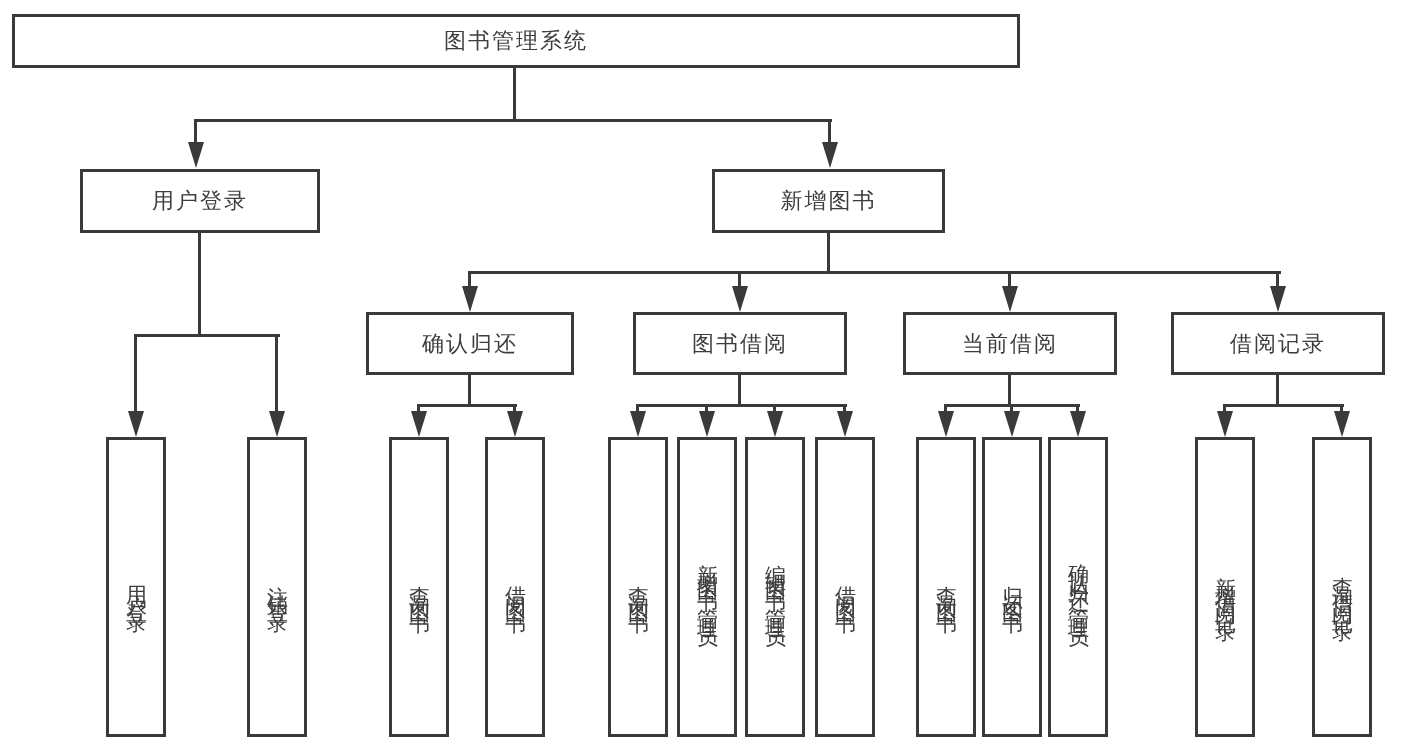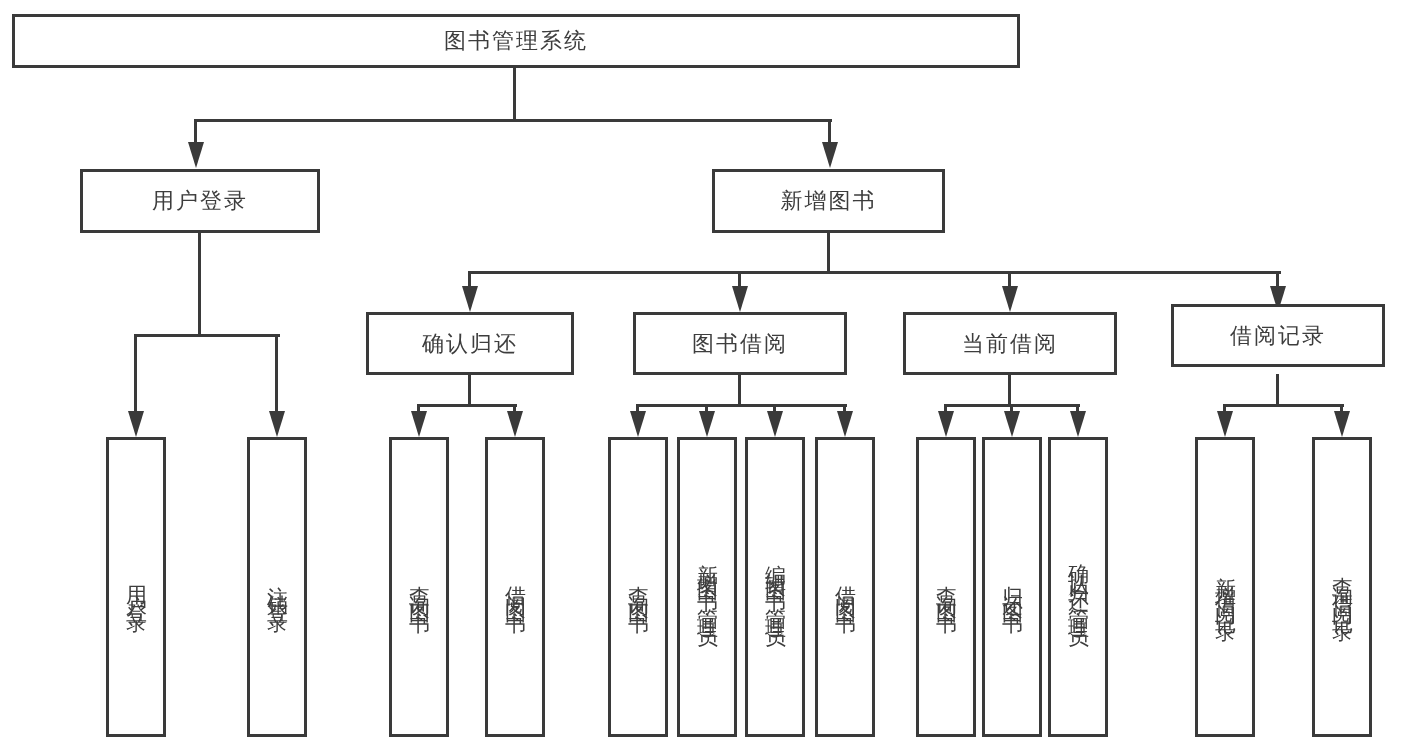--- a/index.html
+++ b/index.html
@@ -71,21 +71,21 @@
   <div class="vline" style="left:738px;top:271px;height:20px;"></div>
   <div class="ahead" style="left:732px;top:286px;"></div>
   <div class="vline" style="left:1008px;top:271px;height:20px;"></div>
   <div class="ahead" style="left:1002px;top:286px;"></div>
   <div class="vline" style="left:1276px;top:271px;height:20px;"></div>
   <div class="ahead" style="left:1270px;top:286px;"></div>
 
   <div class="box" style="left:366px;top:312px;width:208px;height:63px;">确认归还</div>
   <div class="box" style="left:633px;top:312px;width:214px;height:63px;">图书借阅</div>
   <div class="box" style="left:903px;top:312px;width:214px;height:63px;">当前借阅</div>
-  <div class="box" style="left:1171px;top:304px;width:214px;height:63px;">借阅记录</div>
+  <div class="box" style="left:1171px;top:312px;width:214px;height:63px;">借阅记录</div>
 
   <div class="vline" style="left:468px;top:374px;height:33px;"></div>
   <div class="hline" style="left:417px;top:404px;width:100px;"></div>
   <div class="vline" style="left:417px;top:404px;height:12px;"></div>
   <div class="ahead" style="left:411px;top:411px;"></div>
   <div class="vline" style="left:513px;top:404px;height:12px;"></div>
   <div class="ahead" style="left:507px;top:411px;"></div>
 
   <div class="vline" style="left:738px;top:374px;height:33px;"></div>
   <div class="hline" style="left:636px;top:404px;width:211px;"></div>

